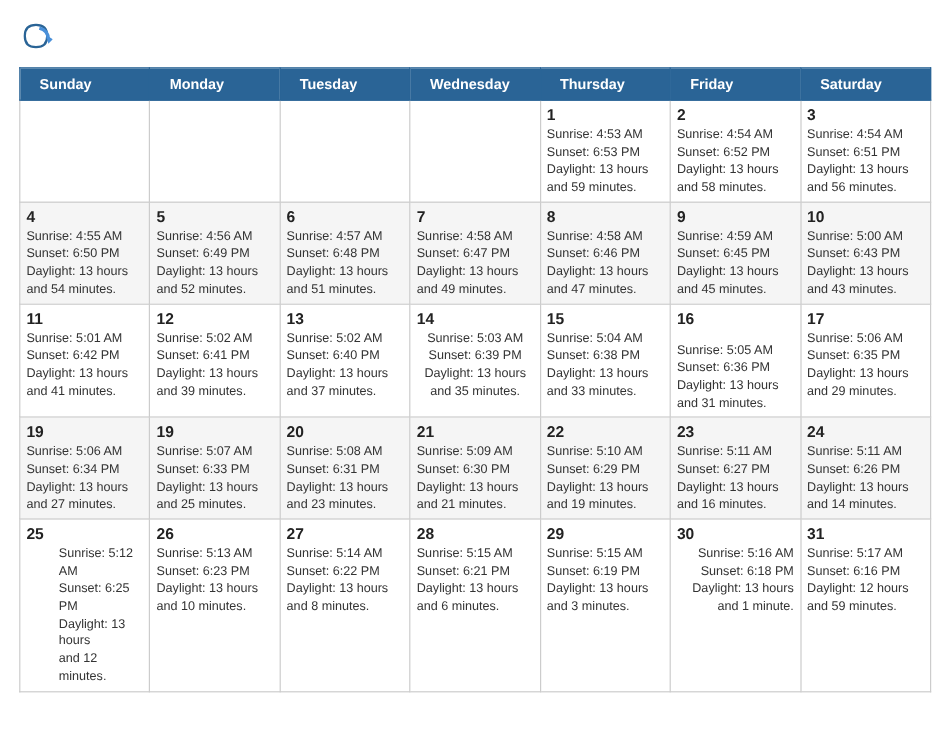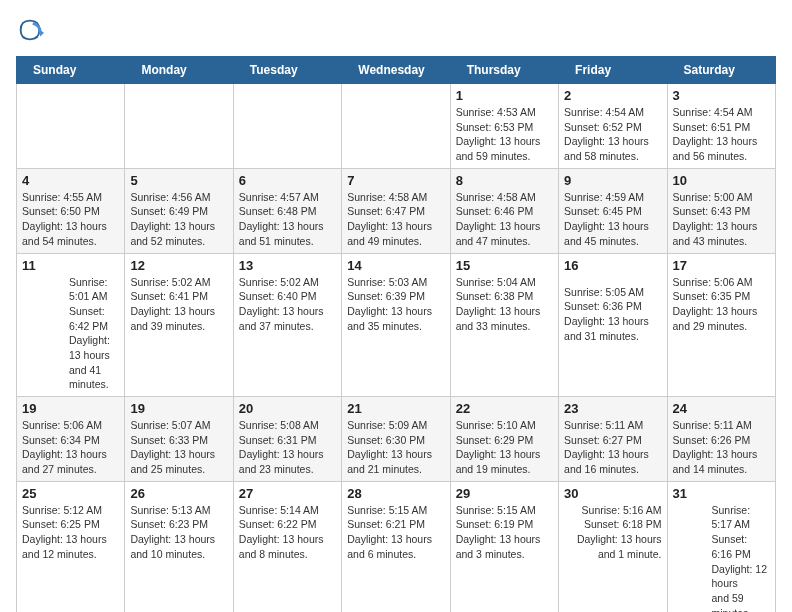--- a/index.html
+++ b/index.html
@@ -194,42 +194,42 @@
           <span class="day-number">10</span>
           <div class="day-info" style="white-space: pre-line;">Sunrise: 5:00 AM
 Sunset: 6:43 PM
 Daylight: 13 hours
 and 43 minutes.</div>
         </td>
       </tr>
       <tr>
         <td>
           <span class="day-number">11</span>
-          <div class="day-info" style="white-space: pre-line; margin-left: 47px;">Sunrise: 5:01 AM
+          <div class="day-info" style="white-space: pre-line;">Sunrise: 5:01 AM
 Sunset: 6:42 PM
 Daylight: 13 hours
 and 41 minutes.</div>
         </td>
         <td>
           <span class="day-number">12</span>
           <div class="day-info" style="white-space: pre-line;">Sunrise: 5:02 AM
 Sunset: 6:41 PM
 Daylight: 13 hours
 and 39 minutes.</div>
         </td>
         <td>
           <span class="day-number">13</span>
           <div class="day-info" style="white-space: pre-line;">Sunrise: 5:02 AM
 Sunset: 6:40 PM
 Daylight: 13 hours
 and 37 minutes.</div>
         </td>
         <td>
           <span class="day-number">14</span>
-          <div class="day-info" style="white-space: pre-line;">Sunrise: 5:03 AM
+          <div class="day-info" style="white-space: pre-line; text-align: center;">Sunrise: 5:03 AM
 Sunset: 6:39 PM
 Daylight: 13 hours
 and 35 minutes.</div>
         </td>
         <td>
           <span class="day-number">15</span>
           <div class="day-info" style="white-space: pre-line;">Sunrise: 5:04 AM
 Sunset: 6:38 PM
 Daylight: 13 hours
 and 33 minutes.</div>
@@ -296,21 +296,21 @@
           <span class="day-number">24</span>
           <div class="day-info" style="white-space: pre-line;">Sunrise: 5:11 AM
 Sunset: 6:26 PM
 Daylight: 13 hours
 and 14 minutes.</div>
         </td>
       </tr>
       <tr>
         <td>
           <span class="day-number">25</span>
-          <div class="day-info" style="white-space: pre-line;">Sunrise: 5:12 AM
+          <div class="day-info" style="white-space: pre-line; margin-left: 27px;">Sunrise: 5:12 AM
 Sunset: 6:25 PM
 Daylight: 13 hours
 and 12 minutes.</div>
         </td>
         <td>
           <span class="day-number">26</span>
           <div class="day-info" style="white-space: pre-line;">Sunrise: 5:13 AM
 Sunset: 6:23 PM
 Daylight: 13 hours
 and 10 minutes.</div>
@@ -338,20 +338,20 @@
         </td>
         <td>
           <span class="day-number">30</span>
           <div class="day-info" style="white-space: pre-line; text-align: right;">Sunrise: 5:16 AM
 Sunset: 6:18 PM
 Daylight: 13 hours
 and 1 minute.</div>
         </td>
         <td>
           <span class="day-number">31</span>
-          <div class="day-info" style="white-space: pre-line; margin-left: 39px;">Sunrise: 5:17 AM
+          <div class="day-info" style="white-space: pre-line;">Sunrise: 5:17 AM
 Sunset: 6:16 PM
 Daylight: 12 hours
 and 59 minutes.</div>
         </td>
       </tr>
     </tbody>
 </table>
 
 </body></html>

